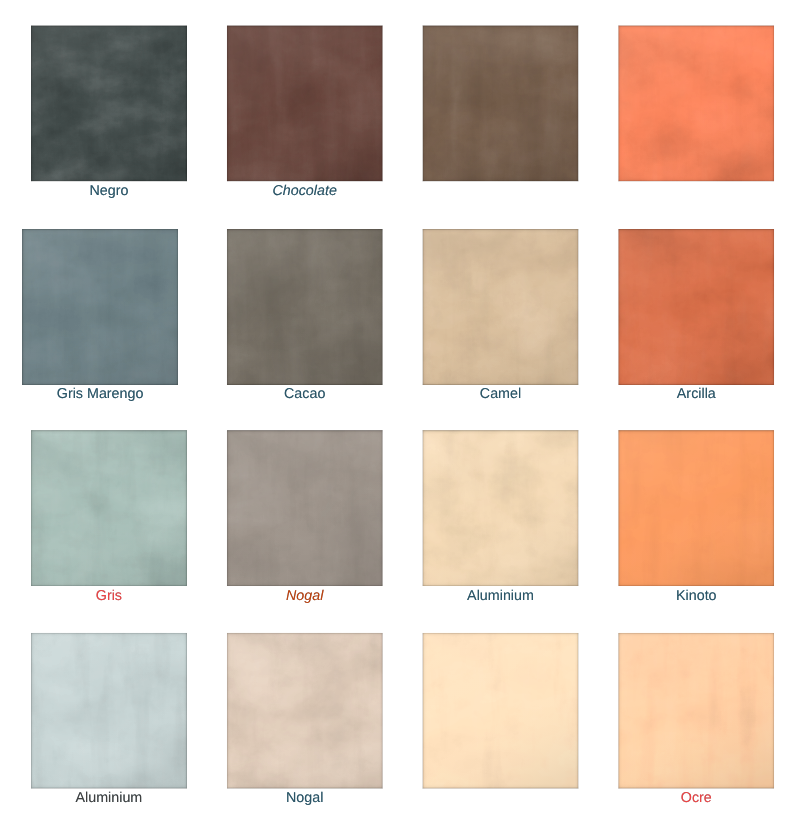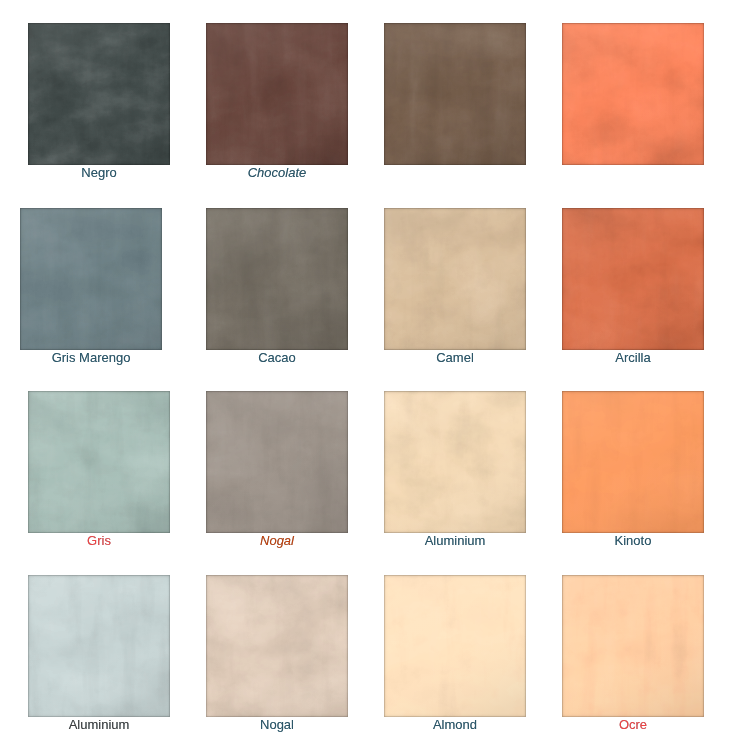--- a/index.html
+++ b/index.html
@@ -1038,21 +1038,20 @@
             <linearGradient id="tex14g" x1="0.25" y1="0" x2="0.75" y2="1">
               <stop offset="0" stop-color="#ffffff" stop-opacity="0.07"></stop>
               <stop offset="0.5" stop-color="#ffffff" stop-opacity="0"></stop>
               <stop offset="1" stop-color="#000000" stop-opacity="0.06"></stop>
             </linearGradient>
           </defs>
           <rect width="142" height="142" fill="#fbe0bd" filter="url(#tex14)"></rect>
           <rect width="142" height="142" fill="url(#tex14g)"></rect>
         </svg>
       </div>
-    <div class="swatch-label" style="color: rgb(44, 86, 104);">Almond</div>
   </div>
   <div class="swatch-cell" style="left:562px;top:575px">
     <div class="swatch-chip">
         <svg viewBox="0 0 142 142" preserveAspectRatio="none">
           <defs>
             <filter id="tex15" x="0" y="0" width="100%" height="100%" color-interpolation-filters="sRGB">
               <feTurbulence type="fractalNoise" baseFrequency="0.011 0.019" numOctaves="6" seed="9" result="n"></feTurbulence>
               <feColorMatrix in="n" type="luminanceToAlpha" result="a"></feColorMatrix>
               <feComponentTransfer in="a" result="a2">
                 <feFuncA type="table" tableValues="0 0 0.010 0.055 0.13"></feFuncA>

